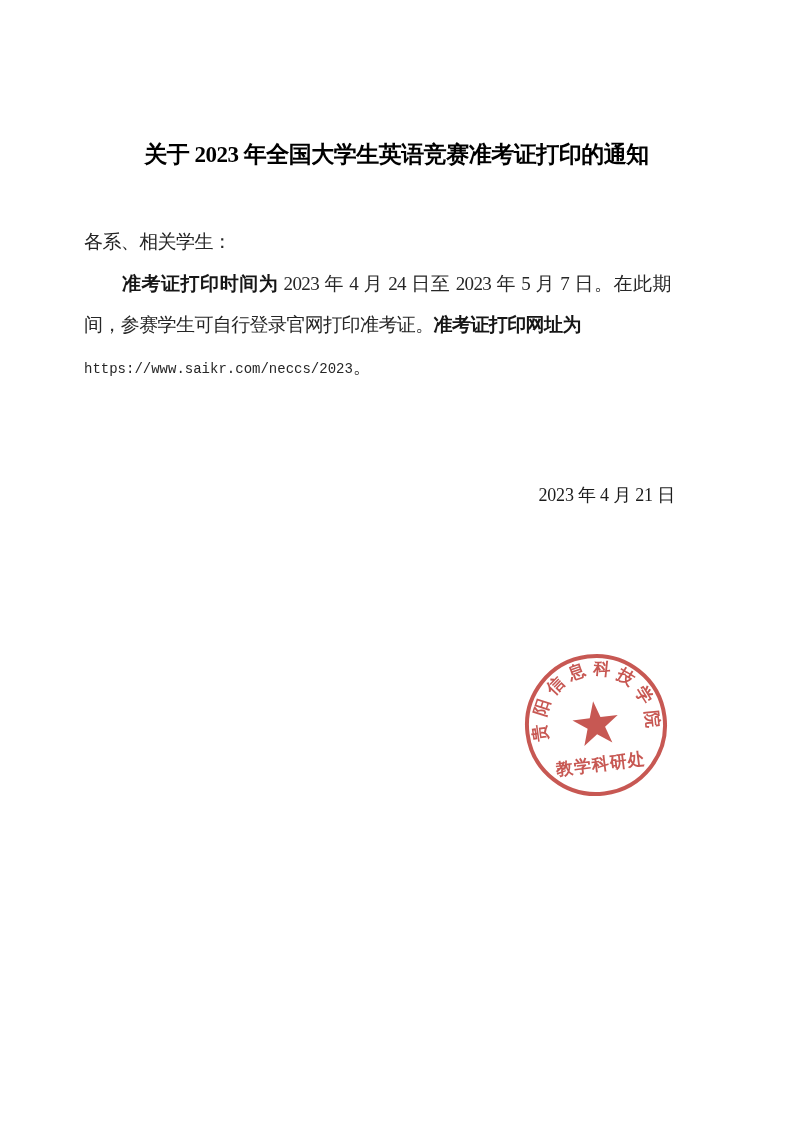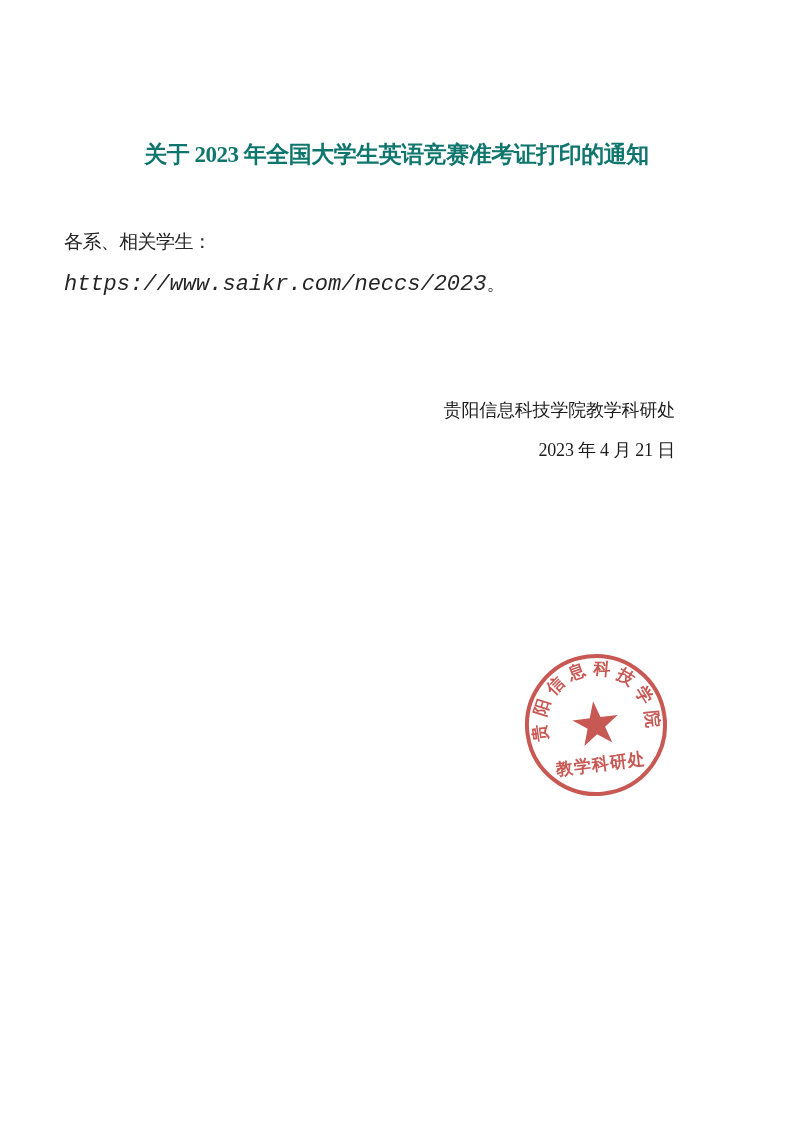--- a/index.html
+++ b/index.html
@@ -13,38 +13,37 @@
     font-family: "Liberation Serif", "DejaVu Serif", serif;
     color: #262626;
   }
   .title {
     margin: 140px 0 0 0;
     text-align: center;
     font-size: 23px;
     line-height: 30px;
     font-weight: 700;
     letter-spacing: -0.5px;
-    color: #0f766e;
+    color: #000000;
   }
   .doc-body {
     margin: 51px 4px 0 0;
-    padding: 0 118px 0 64px;
+    padding: 0 118px 0 84px;
     font-size: 19px;
     line-height: 41.5px;
     letter-spacing: -0.6px;
     text-align: justify;
   }
   .doc-body p { margin: 0; }
   .indent { text-indent: 2em; }
   .bold-run { font-weight: 700; color: #161616; }
   .url-text {
     font-family: "Liberation Mono", "DejaVu Sans Mono", monospace;
-    font-size: 22px;
+    font-size: 14px;
     letter-spacing: 0;
-    font-style: italic;
   }
   .signature {
     position: relative;
     z-index: 1;
     margin: 85px 0 0 0;
     padding: 0 118px 0 0;
     text-align: right;
     font-size: 18px;
     line-height: 40px;
     letter-spacing: -0.2px;
@@ -72,28 +71,28 @@
 <body>
 
 <div class="page">
 
   <h1 class="title">关于 2023 年全国大学生英语竞赛准考证打印的通知</h1>
 
   <div class="doc-body">
     <p>各系、相关学生：</p>
 
 
+    <p class="indent"><span class="bold-run">准考证打印时间为</span><span> 2023 年 4 月 24 日至 2023 年 5 月 7 日。在此期间，参赛学生可自行登录官网打印准考证。</span><span class="bold-run">准考证打印网址为</span></p>
 
     <p><span class="url-text">https://www.saikr.com/neccs/2023</span><span>。</span></p>
 
 
   </div>
 
   <div class="signature">
-    <p>贵阳信息科技学院教学科研处</p>
     <p>2023 年 4 月 21 日</p>
   </div>
 
   <div class="stamp">
     <svg viewBox="0 0 170 170" width="170" height="170">
       <g transform="rotate(-7 85 85)" fill="#c0413b">
         <circle cx="85" cy="85" r="69" fill="none" stroke="#c0413b" stroke-width="4"></circle>
         <path d="M85,61 L90.4,77.6 L107.8,77.6 L93.8,87.8 L99.1,104.4 L85,94.2 L70.9,104.4 L76.2,87.8 L62.2,77.6 L79.6,77.6 Z"></path>
         <g id="stamp-ring" font-size="17">
             <text transform="rotate(-91 85 85)" x="85" y="34" text-anchor="middle">贵</text>

